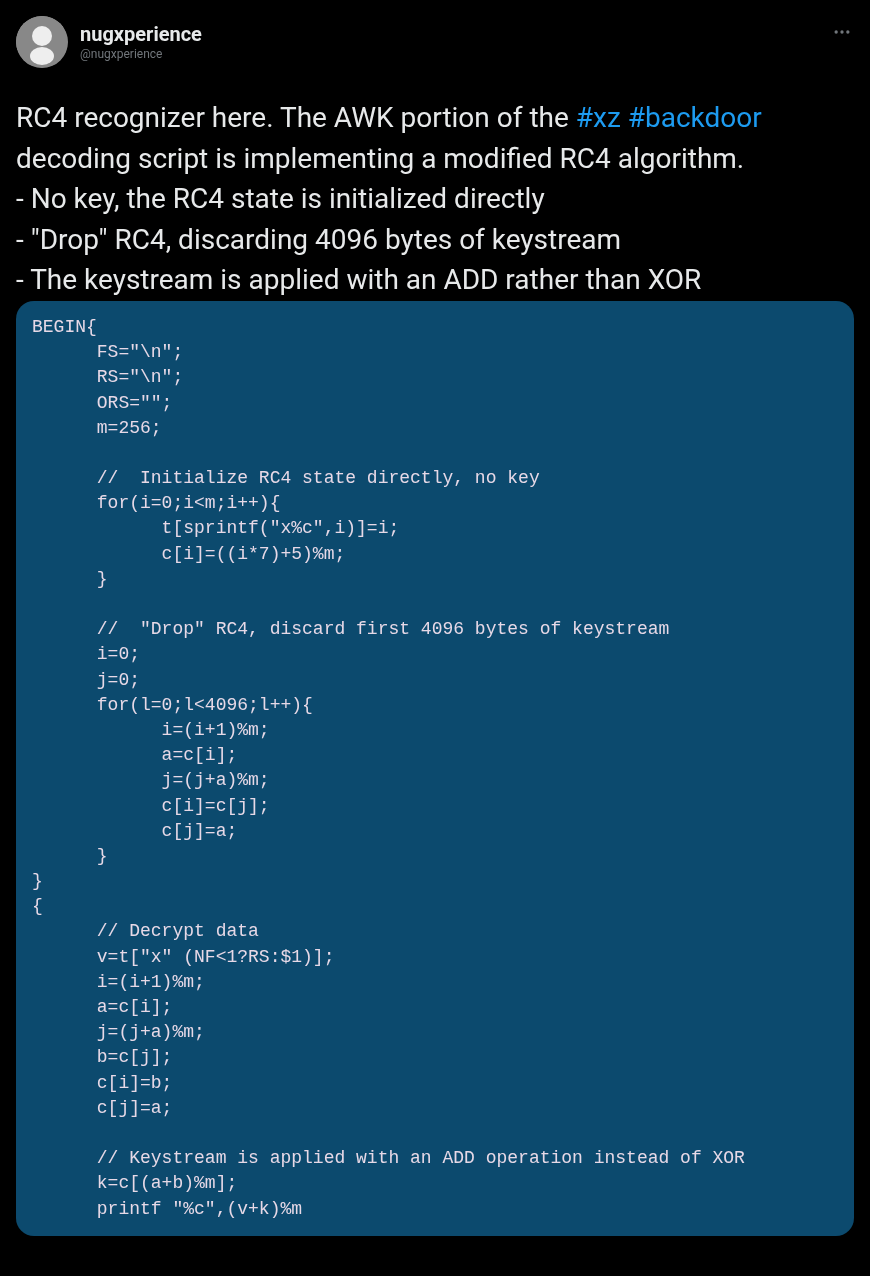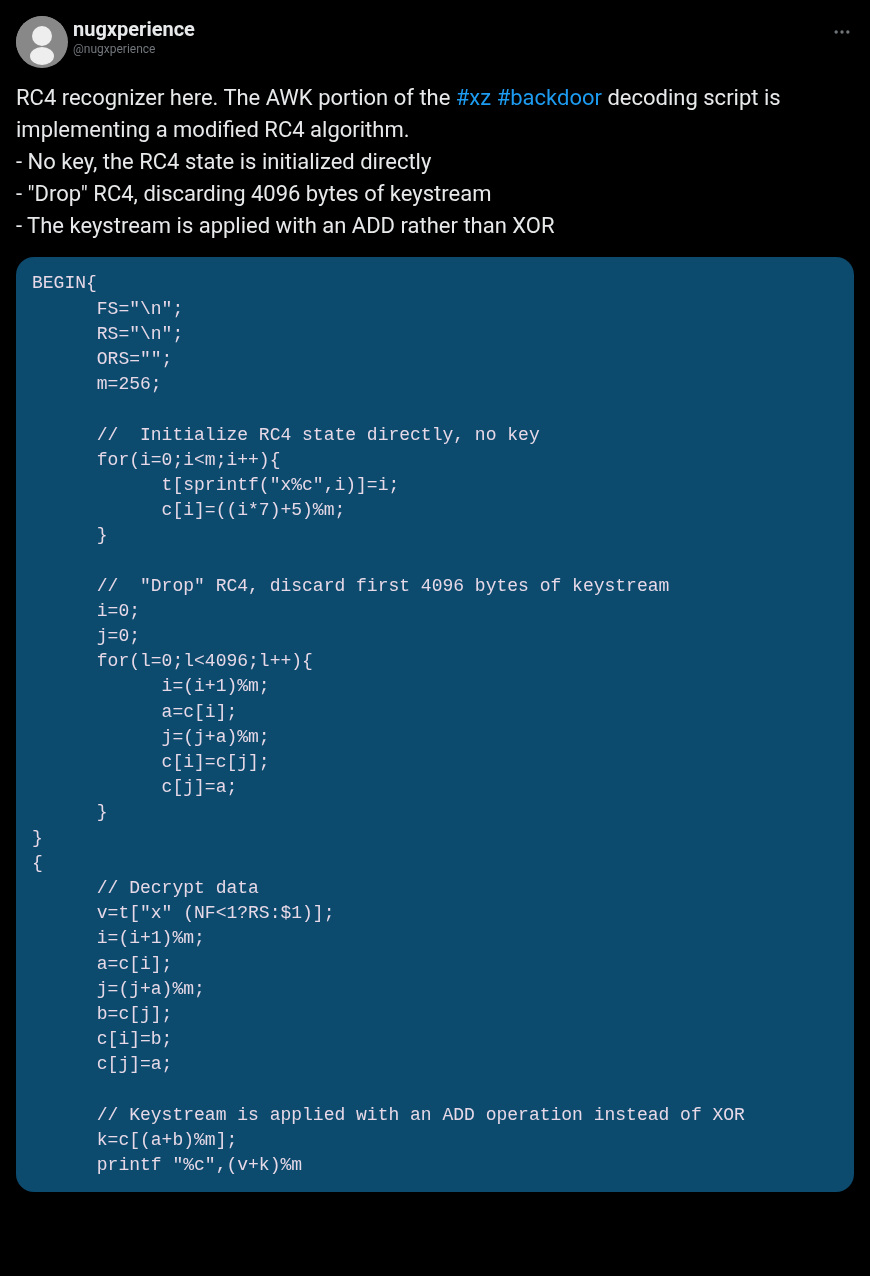--- a/index.html
+++ b/index.html
@@ -4,41 +4,41 @@
   <style>
     * { margin: 0; padding: 0; box-sizing: border-box; }
     body {
       background: #000;
       color: #e7e9ea;
       font-family: -apple-system, BlinkMacSystemFont, "Segoe UI", Roboto, Helvetica, Arial, sans-serif;
       width: 870px;
       padding: 16px;
     }
     .tweet { position: relative; }
-    .header { display: flex; align-items: flex-start; gap: 5px; margin-bottom: 14px; }
+    .header { display: flex; align-items: center; gap: 12px; margin-bottom: 30px; }
     .avatar {
       width: 52px; height: 52px; border-radius: 50%;
       background: radial-gradient(circle at 45% 40%, #ddd 0 30%, #999 31% 60%, #555 61% 100%);
       flex-shrink: 0;
       overflow: hidden;
       position: relative;
     }
     .avatar svg { width: 100%; height: 100%; }
     .names { display: flex; flex-direction: column; line-height: 1.3; }
     .display-name { font-weight: 700; font-size: 20px; color: #e7e9ea; }
     .handle { color: #71767b; font-size: 12px; }
     .more-icon {
       position: absolute; right: 0; top: 4px;
       color: #71767b;
       width: 24px; height: 24px;
       display: flex; align-items: center; justify-content: center;
       cursor: pointer;
       border-radius: 50%;
     }
-    .body-text { font-size: 22px; line-height: 1.45; color: #e7e9ea; margin-bottom: 16px; white-space: pre-wrap; }
+    .body-text { font-size: 28px; line-height: 1.45; color: #e7e9ea; white-space: pre-wrap; }
     .hashtag { color: #1d9bf0; }
     .code-block {
       background: #0c4a6e;
       border-radius: 18px;
       padding: 14px 16px;
       font-family: Liberation Mono, monospace;
       font-size: 18px;
       line-height: 1.4;
       color: #e7d9e7;
       white-space: pre;

